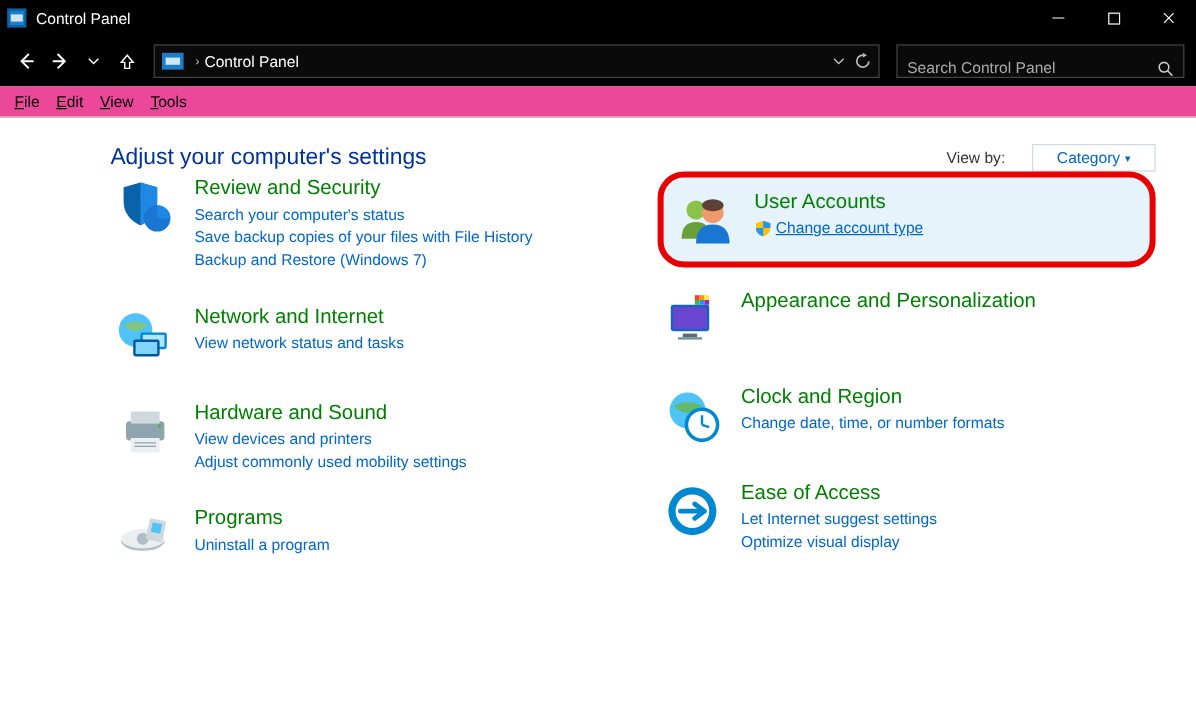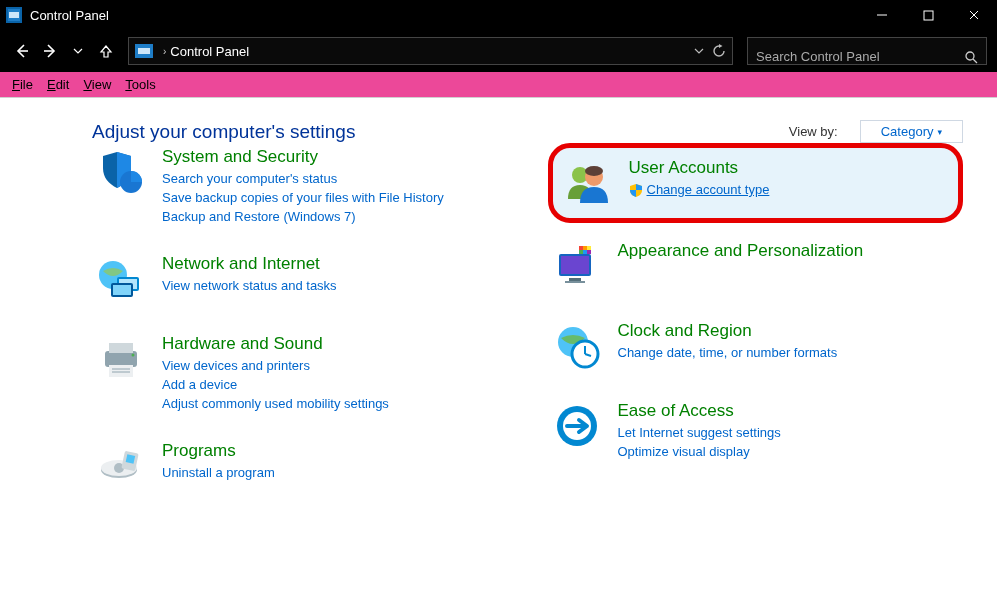--- a/index.html
+++ b/index.html
@@ -164,21 +164,21 @@
       <div class="category">
         <div class="cat-icon">
           <svg width="48" height="48" viewBox="0 0 48 48">
               <path d="M20 4 L34 8 L34 20 C34 30 28 36 20 40 C12 36 6 30 6 20 L6 8 Z" fill="#0a63a8"></path>
               <path d="M20 4 L34 8 L34 20 C34 30 28 36 20 40 Z" fill="#1e88e5"></path>
               <circle cx="34" cy="34" r="11" fill="#1976d2"></circle>
               <path d="M34 23 A11 11 0 0 1 45 34 L34 34 Z" fill="#1e88e5"></path>
             </svg>
         </div>
         <div class="cat-body">
-          <div class="cat-title">System and Security</div>
+          <div class="cat-title">Review and Security</div>
           <div class="cat-link">Search your computer's status</div>
           <div class="cat-link">Save backup copies of your files with File History</div>
           <div class="cat-link">Backup and Restore (Windows 7)</div>
         </div>
       </div>
 
       <div class="category">
         <div class="cat-icon">
           <svg width="48" height="48" viewBox="0 0 48 48">
               <circle cx="16" cy="20" r="14" fill="#4fc3f7"></circle>
@@ -202,21 +202,20 @@
               <rect x="12" y="8" width="24" height="10" fill="#cfd8dc"></rect>
               <rect x="12" y="30" width="24" height="12" fill="#eceff1"></rect>
               <line x1="15" y1="34" x2="33" y2="34" stroke="#90a4ae"></line>
               <line x1="15" y1="37" x2="33" y2="37" stroke="#90a4ae"></line>
               <circle cx="36" cy="20" r="1.5" fill="#4caf50"></circle>
             </svg>
         </div>
         <div class="cat-body">
           <div class="cat-title">Hardware and Sound</div>
           <div class="cat-link">View devices and printers</div>
-          <div class="cat-link">Add a device</div>
           <div class="cat-link">Adjust commonly used mobility settings</div>
         </div>
       </div>
 
       <div class="category">
         <div class="cat-icon">
           <svg width="48" height="48" viewBox="0 0 48 48">
               <ellipse cx="22" cy="28" rx="18" ry="8" fill="#b0bec5"></ellipse>
               <ellipse cx="22" cy="26" rx="18" ry="8" fill="#eceff1"></ellipse>
               <circle cx="22" cy="26" r="5" fill="#b0bec5"></circle>

